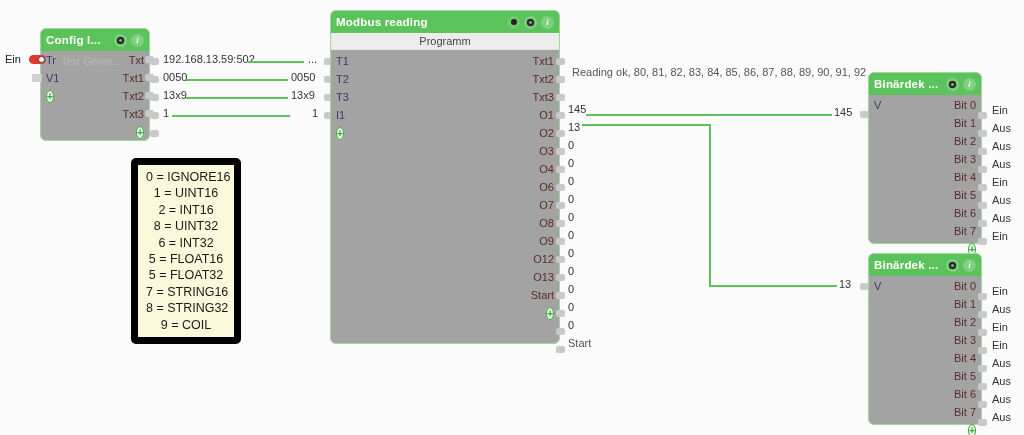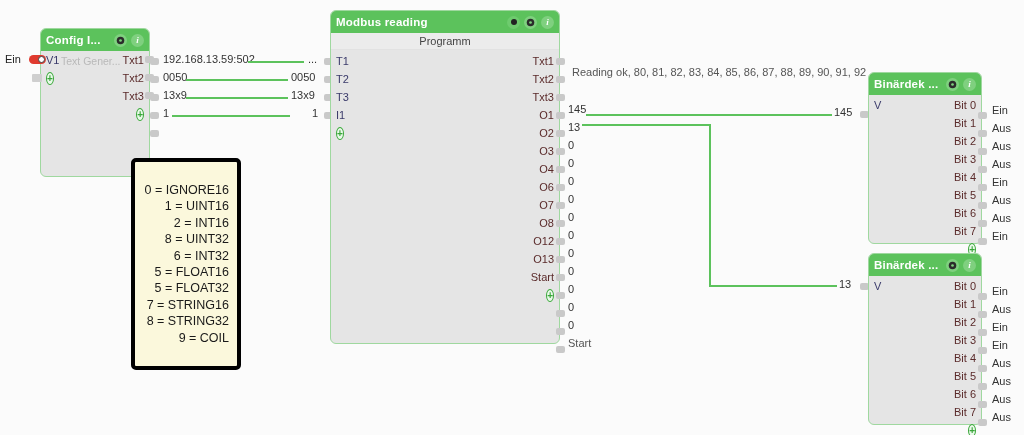--- a/index.html
+++ b/index.html
@@ -8,21 +8,21 @@
     background:#fbfbfb;
     font-family:"Liberation Sans", sans-serif;
     font-size:11px;
     color:#333;
     overflow:hidden;
     position:relative;
   }
   .canvas{position:absolute;left:0;top:0;width:1024px;height:435px;}
 
   
-  .node{position:absolute;background:#e5e5e5;border:1px solid #9fd89f;border-radius:6px;box-sizing:border-box;}
+  .node{position:absolute;background:#a3a3a3;border:1px solid #9fd89f;border-radius:6px;box-sizing:border-box;}
   .node-header{background:#5cc25c;border-radius:5px 5px 0 0;height:22px;display:flex;align-items:center;padding:0 5px;box-sizing:border-box;}
   .node-title{color:#ffffff;font-weight:bold;font-size:11.5px;letter-spacing:.2px;flex:1;white-space:nowrap;overflow:hidden;}
   .hdr-icons{display:flex;gap:4px;align-items:center;}
   .hicon{width:13px;height:13px;border-radius:50%;background:#7fd07f;display:flex;align-items:center;justify-content:center;color:#fff;font-size:8px;line-height:1;font-weight:bold;}
   .hicon.dot{background:#6ecb6e;}
   .hicon.dot i{display:block;width:6px;height:6px;border-radius:50%;background:#222;}
   .hicon svg{display:block;}
   .hicon.info{font-family:"Liberation Serif",serif;font-style:italic;font-size:9px;}
 
   .subbar{background:#ececec;height:16px;display:flex;align-items:center;justify-content:center;font-size:11px;color:#444;border-bottom:1px solid #e2e2e2;}
@@ -48,44 +48,50 @@
   .wire{position:absolute;background:#5cc25c;}
   .wire.h{height:2px;}
   .wire.v{width:2px;}
 
   
   .toggle{position:absolute;width:17px;height:9px;border-radius:5px;background:#e03a2f;display:flex;align-items:center;justify-content:flex-end;padding-right:1px;box-sizing:border-box;}
   .toggle .knob{width:7px;height:7px;border-radius:50%;background:#ffffff;border:1px solid #444;box-sizing:border-box;}
   .greybox{position:absolute;width:10px;height:8px;background:#cfcfcf;border-radius:1px;}
 
   
-  .legend{position:absolute;background:#fbf8dc;border:4px solid #000000;border-radius:5px;padding:20px 8px;box-sizing:border-box;text-align:right;}
+  .legend{position:absolute;background:#fbf8dc;border:7px solid #000000;border-radius:5px;padding:4px 8px;box-sizing:border-box;text-align:center;}
   .legend div{font-size:12.5px;color:#1a1a1a;line-height:16.4px;white-space:nowrap;}
 
   .ghost{position:absolute;color:#b9b9b9;font-size:10.5px;white-space:nowrap;}
 </style>
 </head>
 <body>
 
 <div class="canvas">
 
-  <div class="node" style="left:40px;top:28px;width:110px;height:149px;">
+  <div class="node" style="left:40px;top:28px;width:110px;height:113px;">
     <div class="node-header">
       <span class="node-title">Config I...</span>
       <span class="hdr-icons">
         <span class="hicon">
           <svg width="9" height="9" viewBox="0 0 10 10">
               <circle cx="5" cy="5" r="4.2" fill="#2b2b2b"></circle>
               <circle cx="5" cy="5" r="1.5" fill="#7fd07f"></circle>
             </svg>
         </span>
         <span class="hicon info">i</span>
       </span>
     </div>
     <div class="rows">
+      <div class="row">
+        <span class="port in" style="top:5px;background:transparent;"></span>
+        <span class="rl">Tr</span>
+        <span class="rr">Txt</span>
+        <span class="port out" style="top:5px;"></span>
+      </div>
       <div class="row">
         <span class="rl">V1</span>
         <span class="rr">Txt1</span>
         <span class="port out" style="top:5px;"></span>
       </div>
       <div class="row">
         <span class="rl"><span class="plus">+</span></span>
         <span class="rr">Txt2</span>
         <span class="port out" style="top:5px;"></span>
       </div>
@@ -178,20 +184,23 @@
           <span class="rr">O4</span>
         </div>
       <div class="row">
           <span class="rr">O6</span>
         </div>
       <div class="row">
           <span class="rr">O7</span>
         </div>
       <div class="row">
           <span class="rr">O8</span>
+        </div>
+      <div class="row">
+          <span class="rr">O9</span>
         </div>
       <div class="row">
           <span class="rr">O12</span>
         </div>
       <div class="row">
           <span class="rr">O13</span>
         </div>
       <div class="row">
           <span class="rr">Start</span>
         </div>

